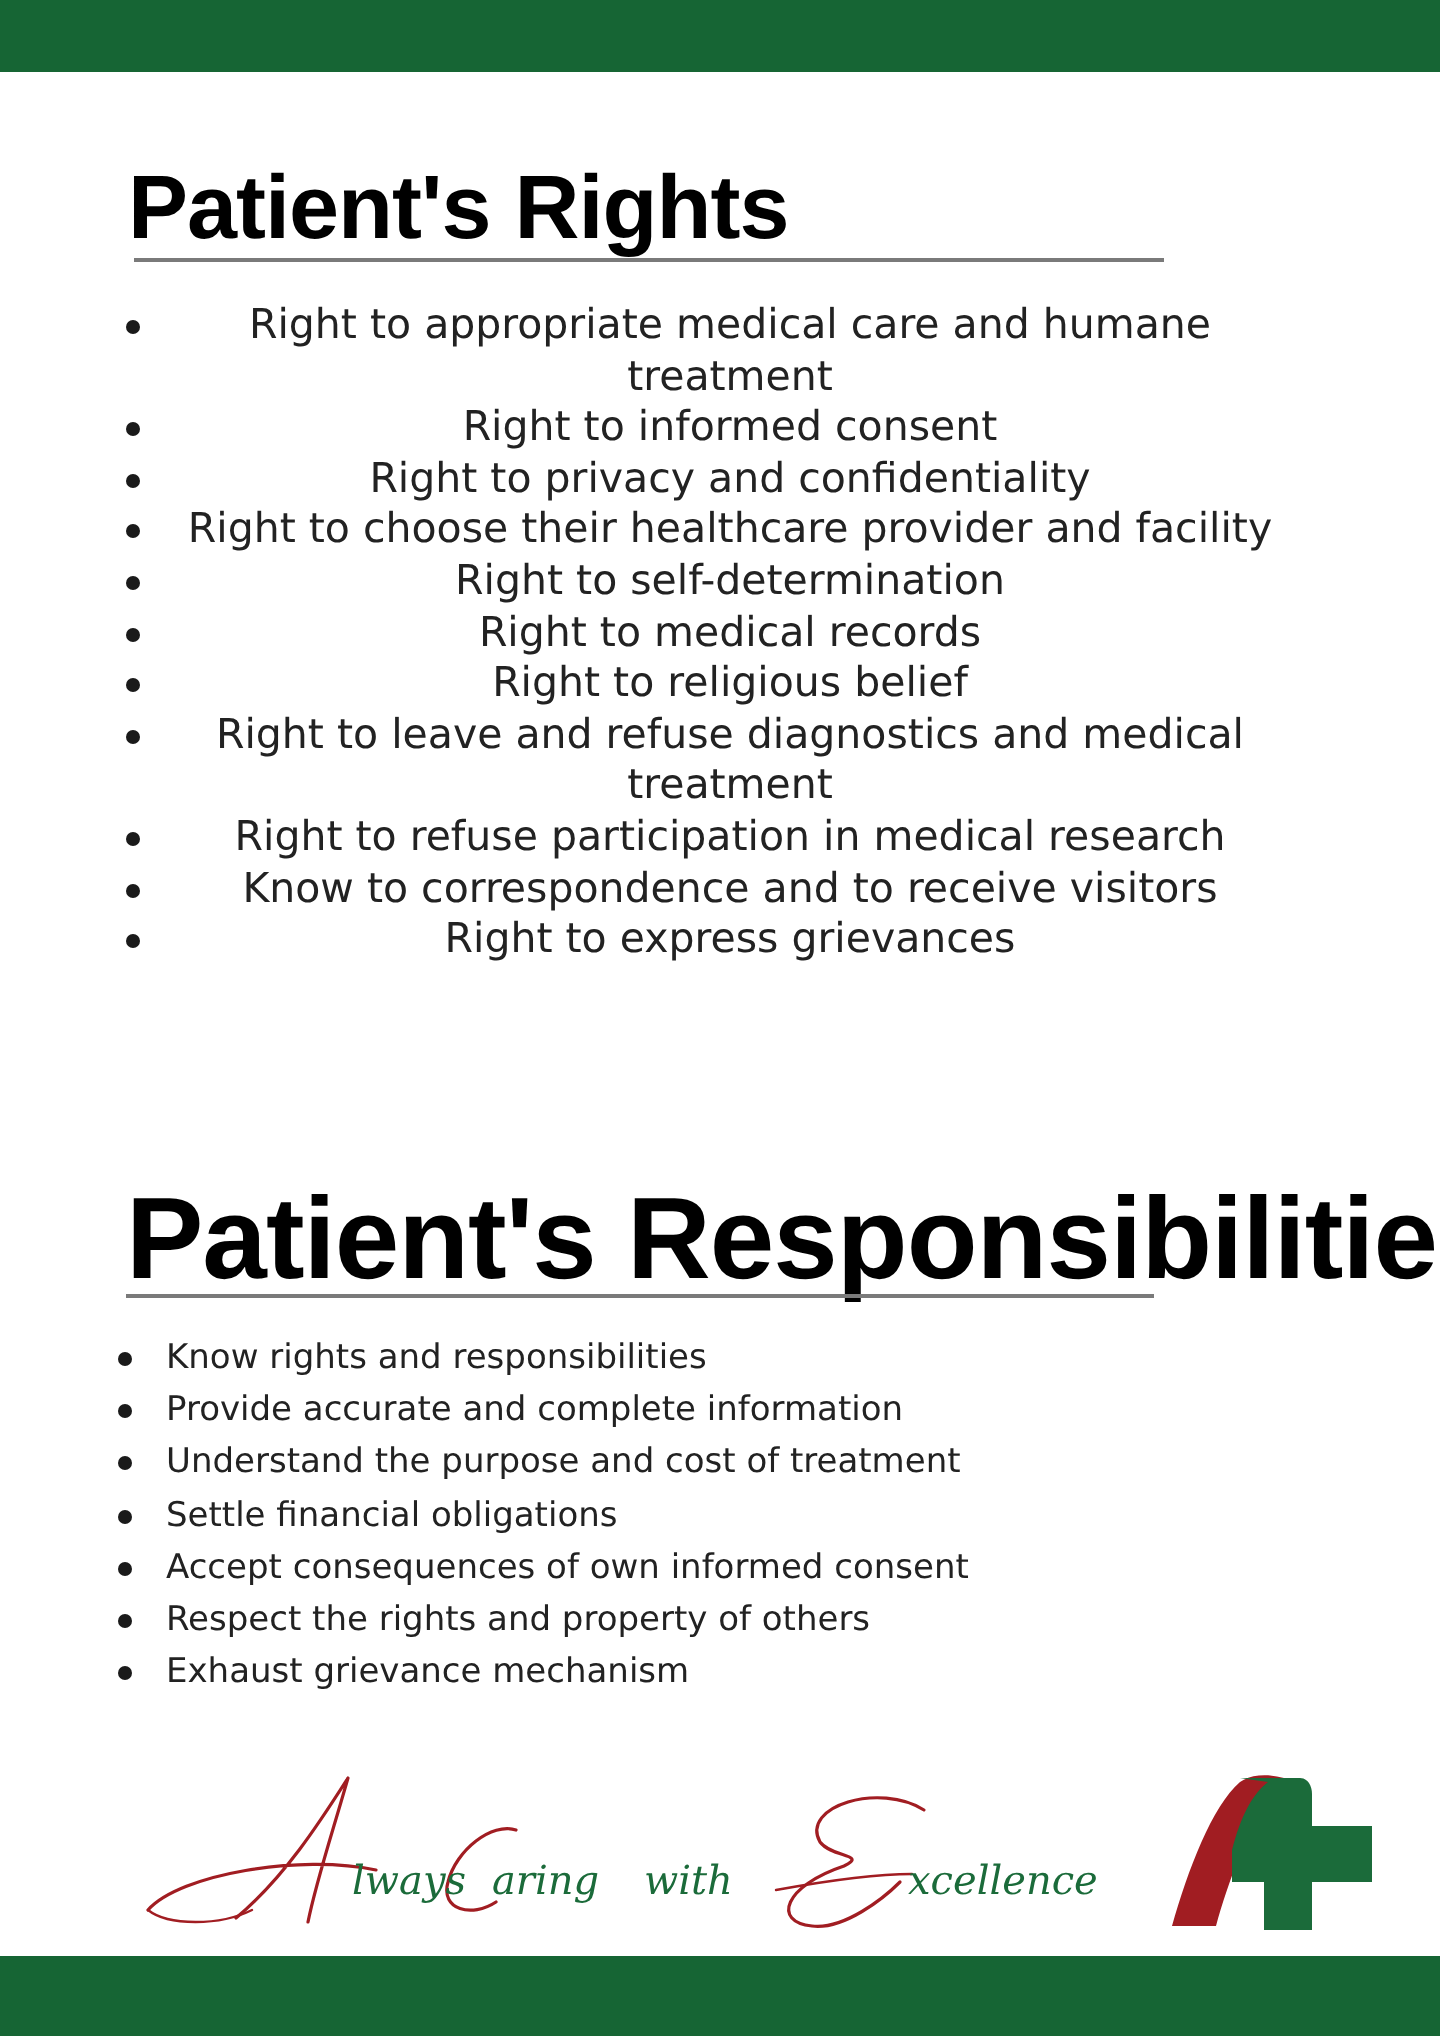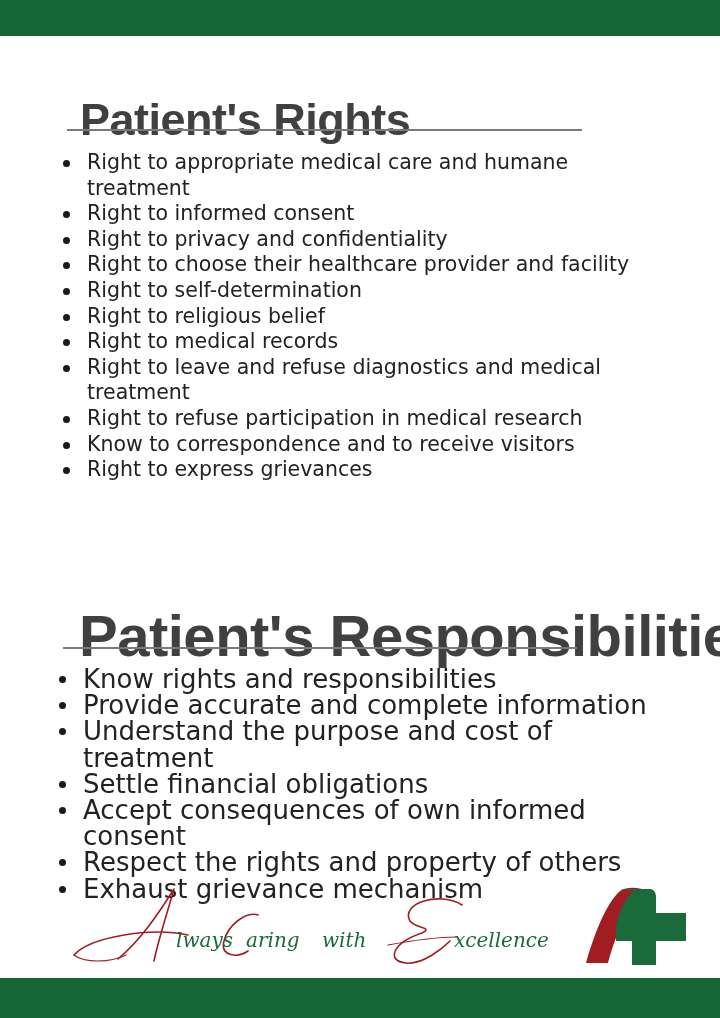--- a/index.html
+++ b/index.html
@@ -23,24 +23,24 @@
     .band-top {
       top: 0;
       height: 36px;
     }
     .band-bottom {
       top: 978px;
       height: 40px;
     }
     .heading {
       position: absolute;
-      margin: 16px;
+      margin: 0;
       font-family: "Liberation Sans", sans-serif;
       font-weight: bold;
-      color: #404040;
+      color: #000000;
       letter-spacing: -0.5px;
       white-space: nowrap;
     }
     .heading-rights {
       left: 64px;
       top: 78px;
       font-size: 45px;
       line-height: 52px;
     }
     .heading-resp {
@@ -80,33 +80,34 @@
       height: 7px;
       border-radius: 50%;
       background: #1a1a1a;
     }
     .list-rights {
       left: 63px;
       top: 150px;
       width: 580px;
       font-size: 20.5px;
       line-height: 25.6px;
+      text-align: center;
     }
     .list-rights li {
       padding-left: 24px;
     }
     .list-rights li .bullet {
       left: 1px;
       top: 10px;
     }
     .list-resp {
       left: 59px;
       top: 666px;
       width: 600px;
-      font-size: 26px;
+      font-size: 17px;
       line-height: 26.2px;
     }
     .list-resp li {
       padding-left: 24px;
     }
     .list-resp li .bullet {
       left: 1px;
       top: 10px;
     }
     .tagline {
@@ -131,22 +132,22 @@
 
 <h1 class="heading heading-rights">Patient's Rights</h1>
 <div class="rule rule-rights"></div>
 
 <ul class="list list-rights">
   <li><span class="bullet"></span><span>Right to appropriate medical care and humane treatment</span></li>
   <li><span class="bullet"></span><span>Right to informed consent</span></li>
   <li><span class="bullet"></span><span>Right to privacy and confidentiality</span></li>
   <li><span class="bullet"></span><span>Right to choose their healthcare provider and facility</span></li>
   <li><span class="bullet"></span><span>Right to self-determination</span></li>
+  <li><span class="bullet"></span><span>Right to medical records</span></li>
   <li><span class="bullet"></span><span>Right to religious belief</span></li>
-  <li><span class="bullet"></span><span>Right to medical records</span></li>
   <li><span class="bullet"></span><span>Right to leave and refuse diagnostics and medical treatment</span></li>
   <li><span class="bullet"></span><span>Right to refuse participation in medical research</span></li>
   <li><span class="bullet"></span><span>Know to correspondence and to receive visitors</span></li>
   <li><span class="bullet"></span><span>Right to express grievances</span></li>
 </ul>
 
 <h1 class="heading heading-resp">Patient's Responsibilities</h1>
 <div class="rule rule-resp"></div>
 
 <ul class="list list-resp">

